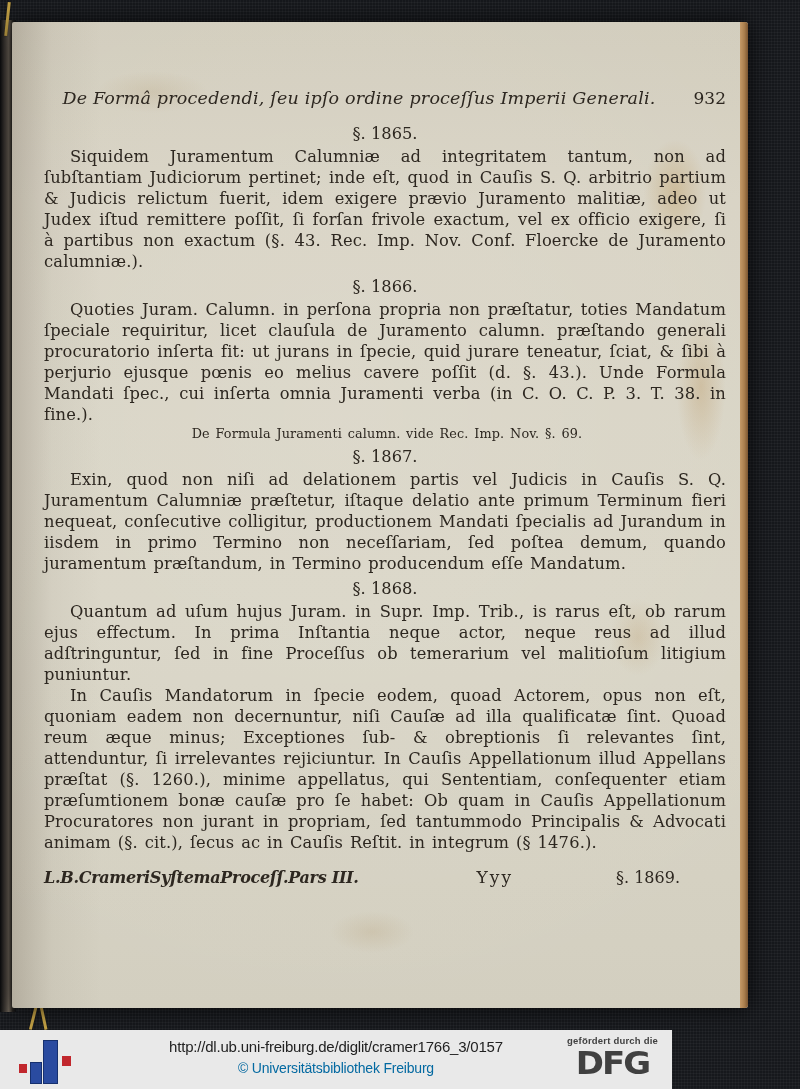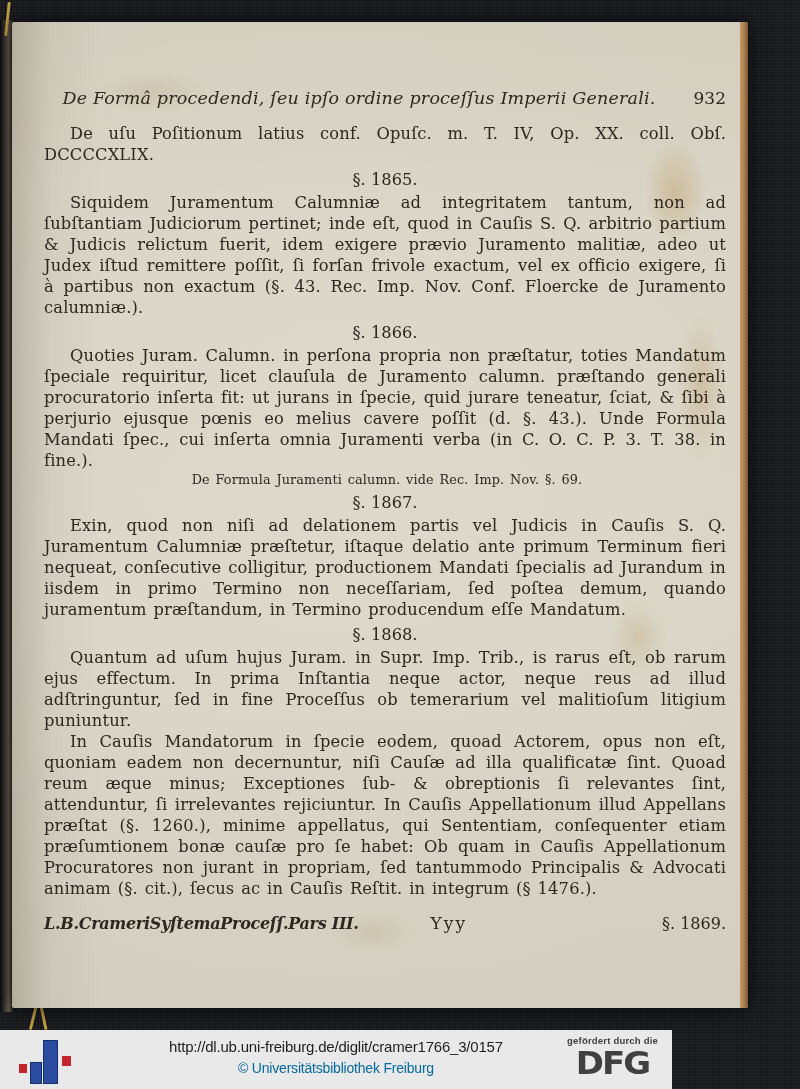--- a/index.html
+++ b/index.html
@@ -38,24 +38,24 @@
   .st5{left:60px;top:40px;width:160px;height:60px;background:radial-gradient(closest-side,rgba(165,135,85,0.16),rgba(165,135,85,0) 70%);}
 
   .content{position:absolute;left:32px;top:66px;width:682px;}
   .running-head{display:flex;align-items:baseline;margin-bottom:15px;}
   .head-title{flex:1;text-align:center;font-style:italic;font-size:17.5px;letter-spacing:0.2px;}
   .head-page{width:52px;text-align:right;font-size:17px;}
   .para{margin:0;font-size:16.3px;line-height:21px;text-align:justify;text-indent:26px;
         word-spacing:1.5px;letter-spacing:0.15px;}
   .sect{text-align:center;font-size:16.3px;line-height:21px;margin:4px 0 2px 0;}
   .note{margin:1px 0 0 4px;font-size:12.8px;line-height:16px;text-align:center;text-indent:0;}
-  .sig-row{display:flex;align-items:baseline;margin-top:14px;font-size:16px;}
+  .sig-row{display:flex;align-items:baseline;margin-top:14px;font-size:16px;gap:46px;}
   .sig-work{font-style:italic;font-weight:bold;letter-spacing:-0.3px;}
   .sig-catch{flex:1;position:relative;left:72px;font-size:17px;letter-spacing:2px;}
-  .sig-next{width:110px;text-align:right;}
+  .sig-next{width:110px;}
 
   
   .footer-bar{position:absolute;left:0;bottom:0;width:672px;height:59px;background:#e9e9e9;
               font-family:"Liberation Sans", sans-serif;}
   .ub-logo{position:absolute;left:16px;top:8px;width:90px;height:45px;}
   .ub-bar{position:absolute;}
   .ub-red1{left:3px;top:26px;width:8px;height:9px;background:#c1272d;}
   .ub-blue-short{left:14px;top:24px;width:10px;height:20px;background:#2a4ba0;border:1px solid #16306e;}
   .ub-blue-tall{left:27px;top:2px;width:13px;height:42px;background:#2a4ba0;border:1px solid #16306e;}
   .ub-red2{left:46px;top:18px;width:9px;height:10px;background:#c1272d;}
@@ -83,21 +83,20 @@
     <div class="stain st3"></div>
     <div class="stain st4"></div>
     <div class="stain st5"></div>
 
     <div class="content">
       <div class="running-head">
         <span class="head-title">De Formâ procedendi, ſeu ipſo ordine proceſſus Imperii Generali.</span>
         <span class="head-page">932</span>
       </div>
 
-      <p class="para">De uſu Poſitionum latius conf. Opuſc. m. T. IV, Op. XX. coll. Obſ. DCCCCXLIX.</p>
 
       <div class="sect">§. 1865.</div>
       <p class="para">Siquidem Juramentum Calumniæ ad integritatem tantum, non ad ſubſtantiam Judiciorum pertinet; inde eſt, quod in Cauſis S. Q. arbitrio partium &amp; Judicis relictum fuerit, idem exigere prævio Juramento malitiæ, adeo ut Judex iſtud remittere poſſit, ſi forſan frivole exactum, vel ex officio exigere, ſi à partibus non exactum (§. 43. Rec. Imp. Nov. Conf. Floercke de Juramento calumniæ.).</p>
 
       <div class="sect">§. 1866.</div>
       <p class="para">Quoties Juram. Calumn. in perſona propria non præſtatur, toties Mandatum ſpeciale requiritur, licet clauſula de Juramento calumn. præſtando generali procuratorio inſerta fit: ut jurans in ſpecie, quid jurare teneatur, ſciat, &amp; ſibi à perjurio ejusque pœnis eo melius cavere poſſit (d. §. 43.). Unde Formula Mandati ſpec., cui inſerta omnia Juramenti verba (in C. O. C. P. 3. T. 38. in fine.).</p>
       <p class="para note">De Formula Juramenti calumn. vide Rec. Imp. Nov. §. 69.</p>
 
       <div class="sect">§. 1867.</div>
       <p class="para">Exin, quod non niſi ad delationem partis vel Judicis in Cauſis S. Q. Juramentum Calumniæ præſtetur, iſtaque delatio ante primum Terminum fieri nequeat, conſecutive colligitur, productionem Mandati ſpecialis ad Jurandum in iisdem in primo Termino non neceſſariam, ſed poſtea demum, quando juramentum præſtandum, in Termino producendum eſſe Mandatum.</p>

